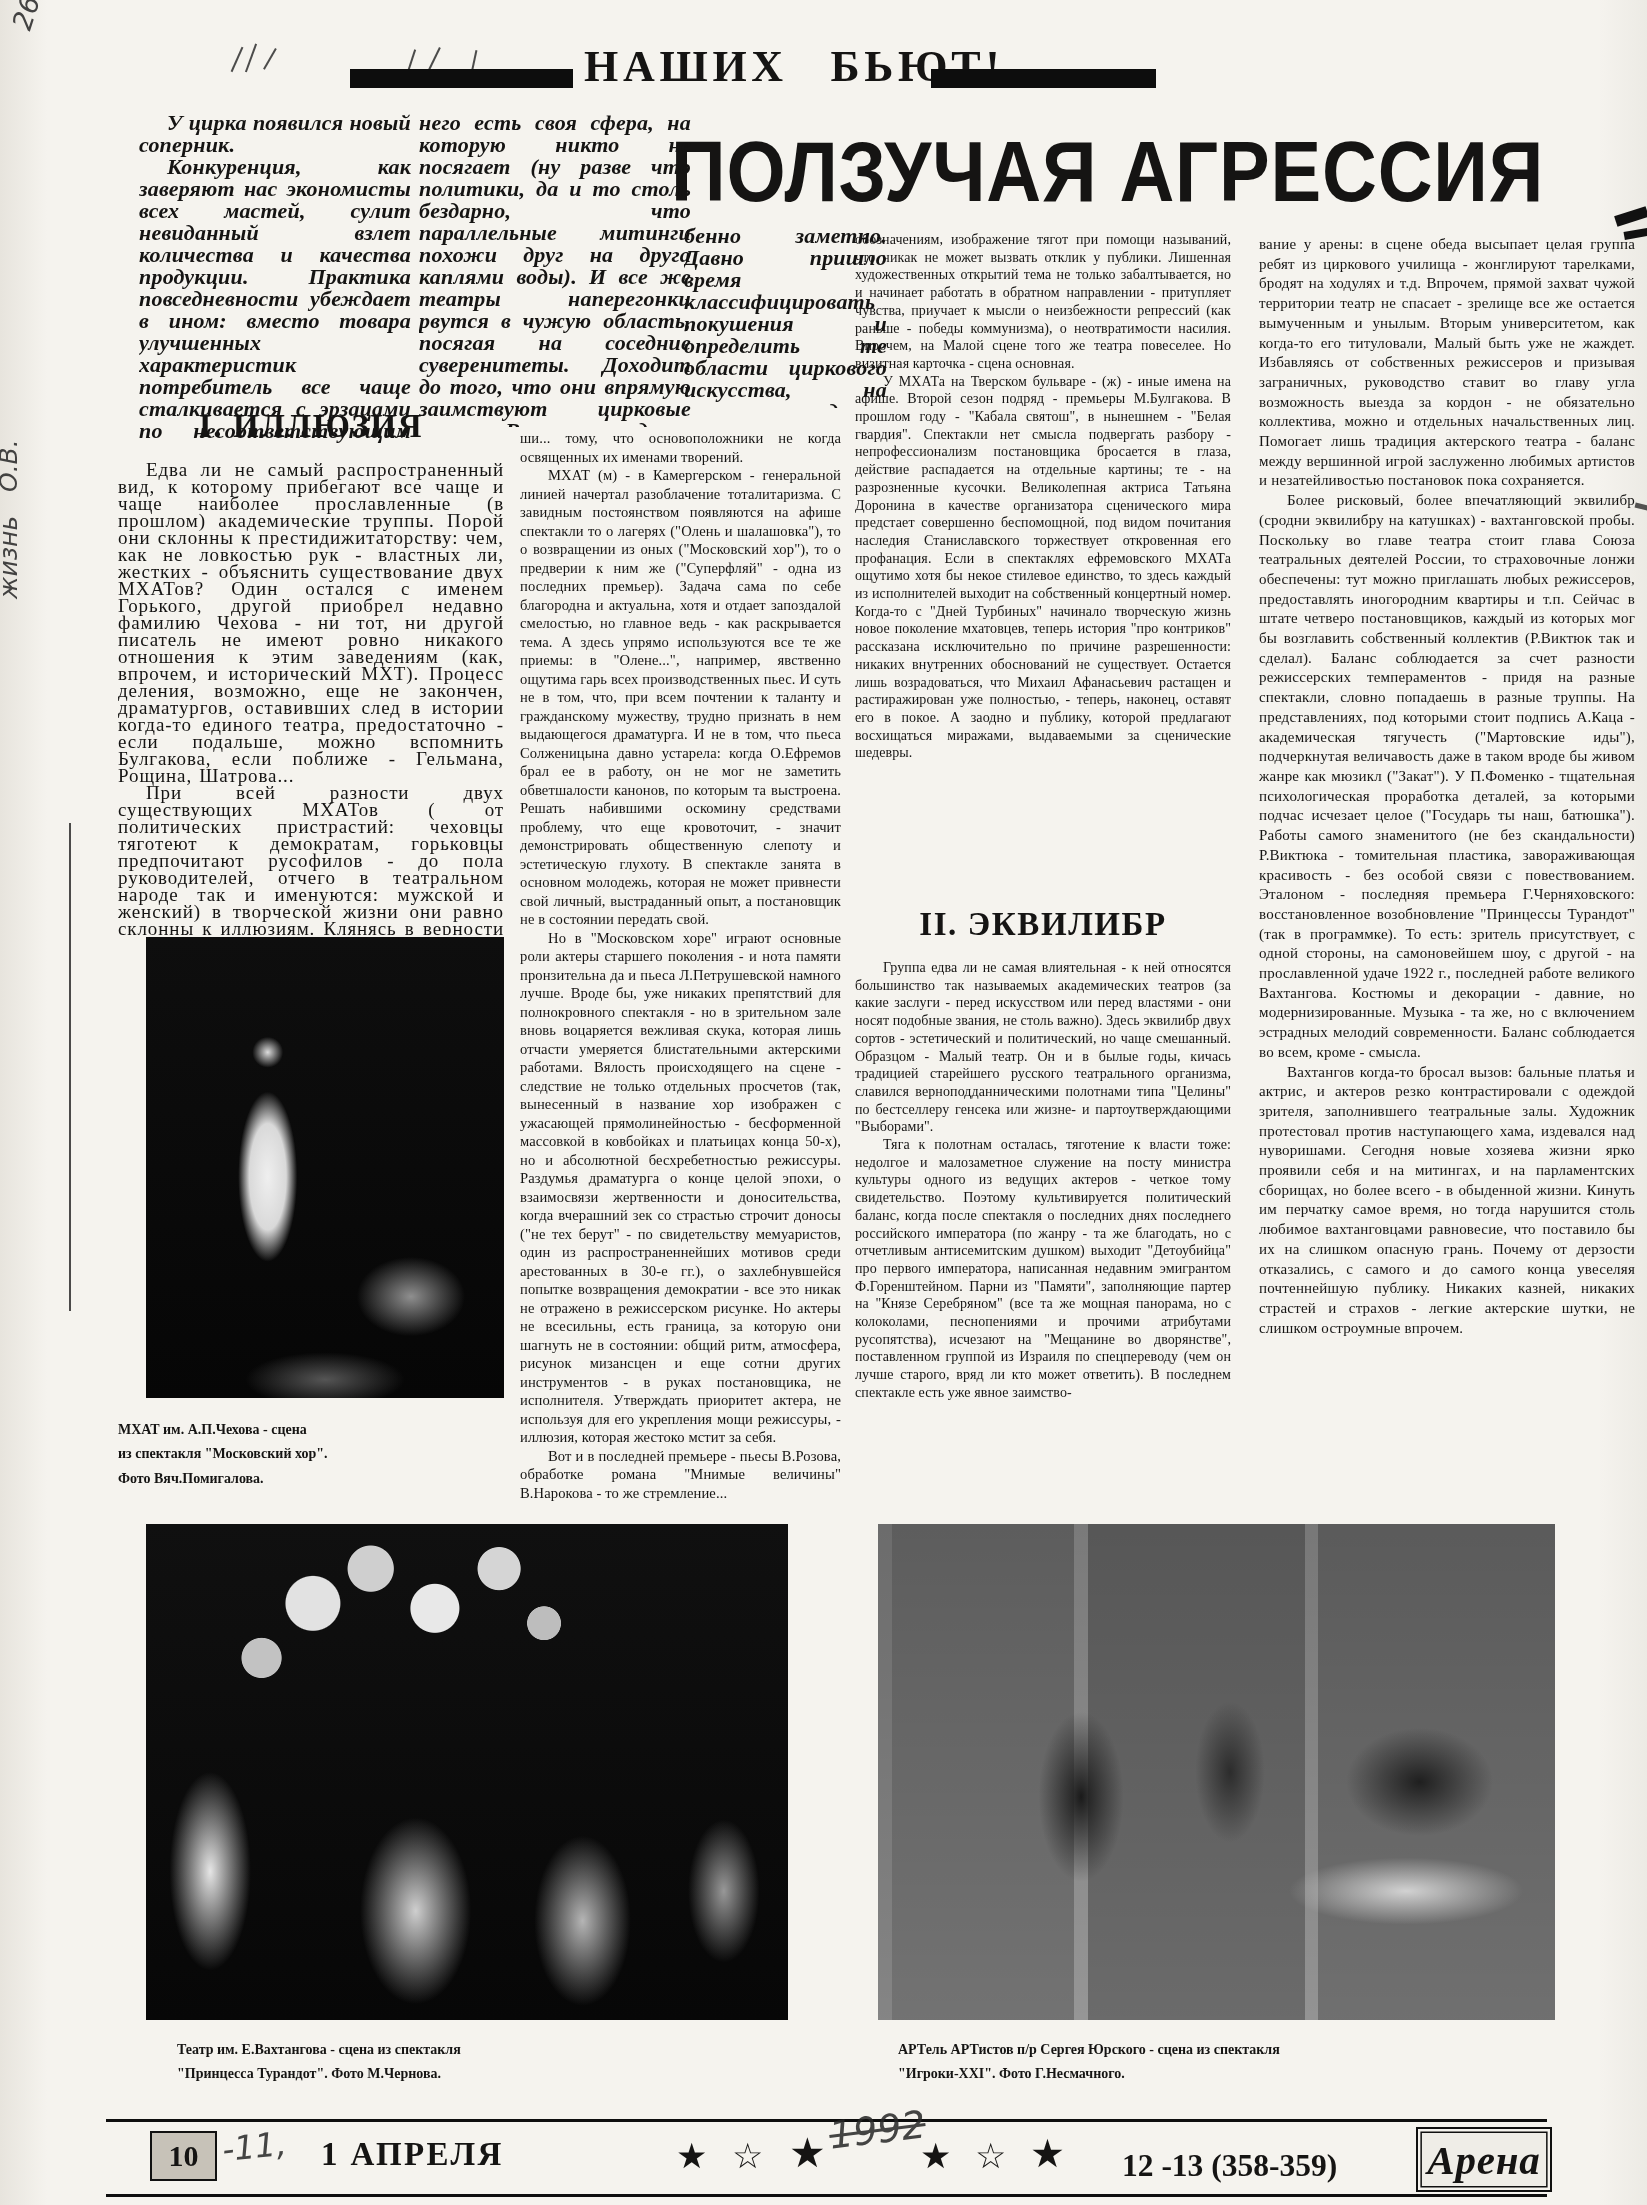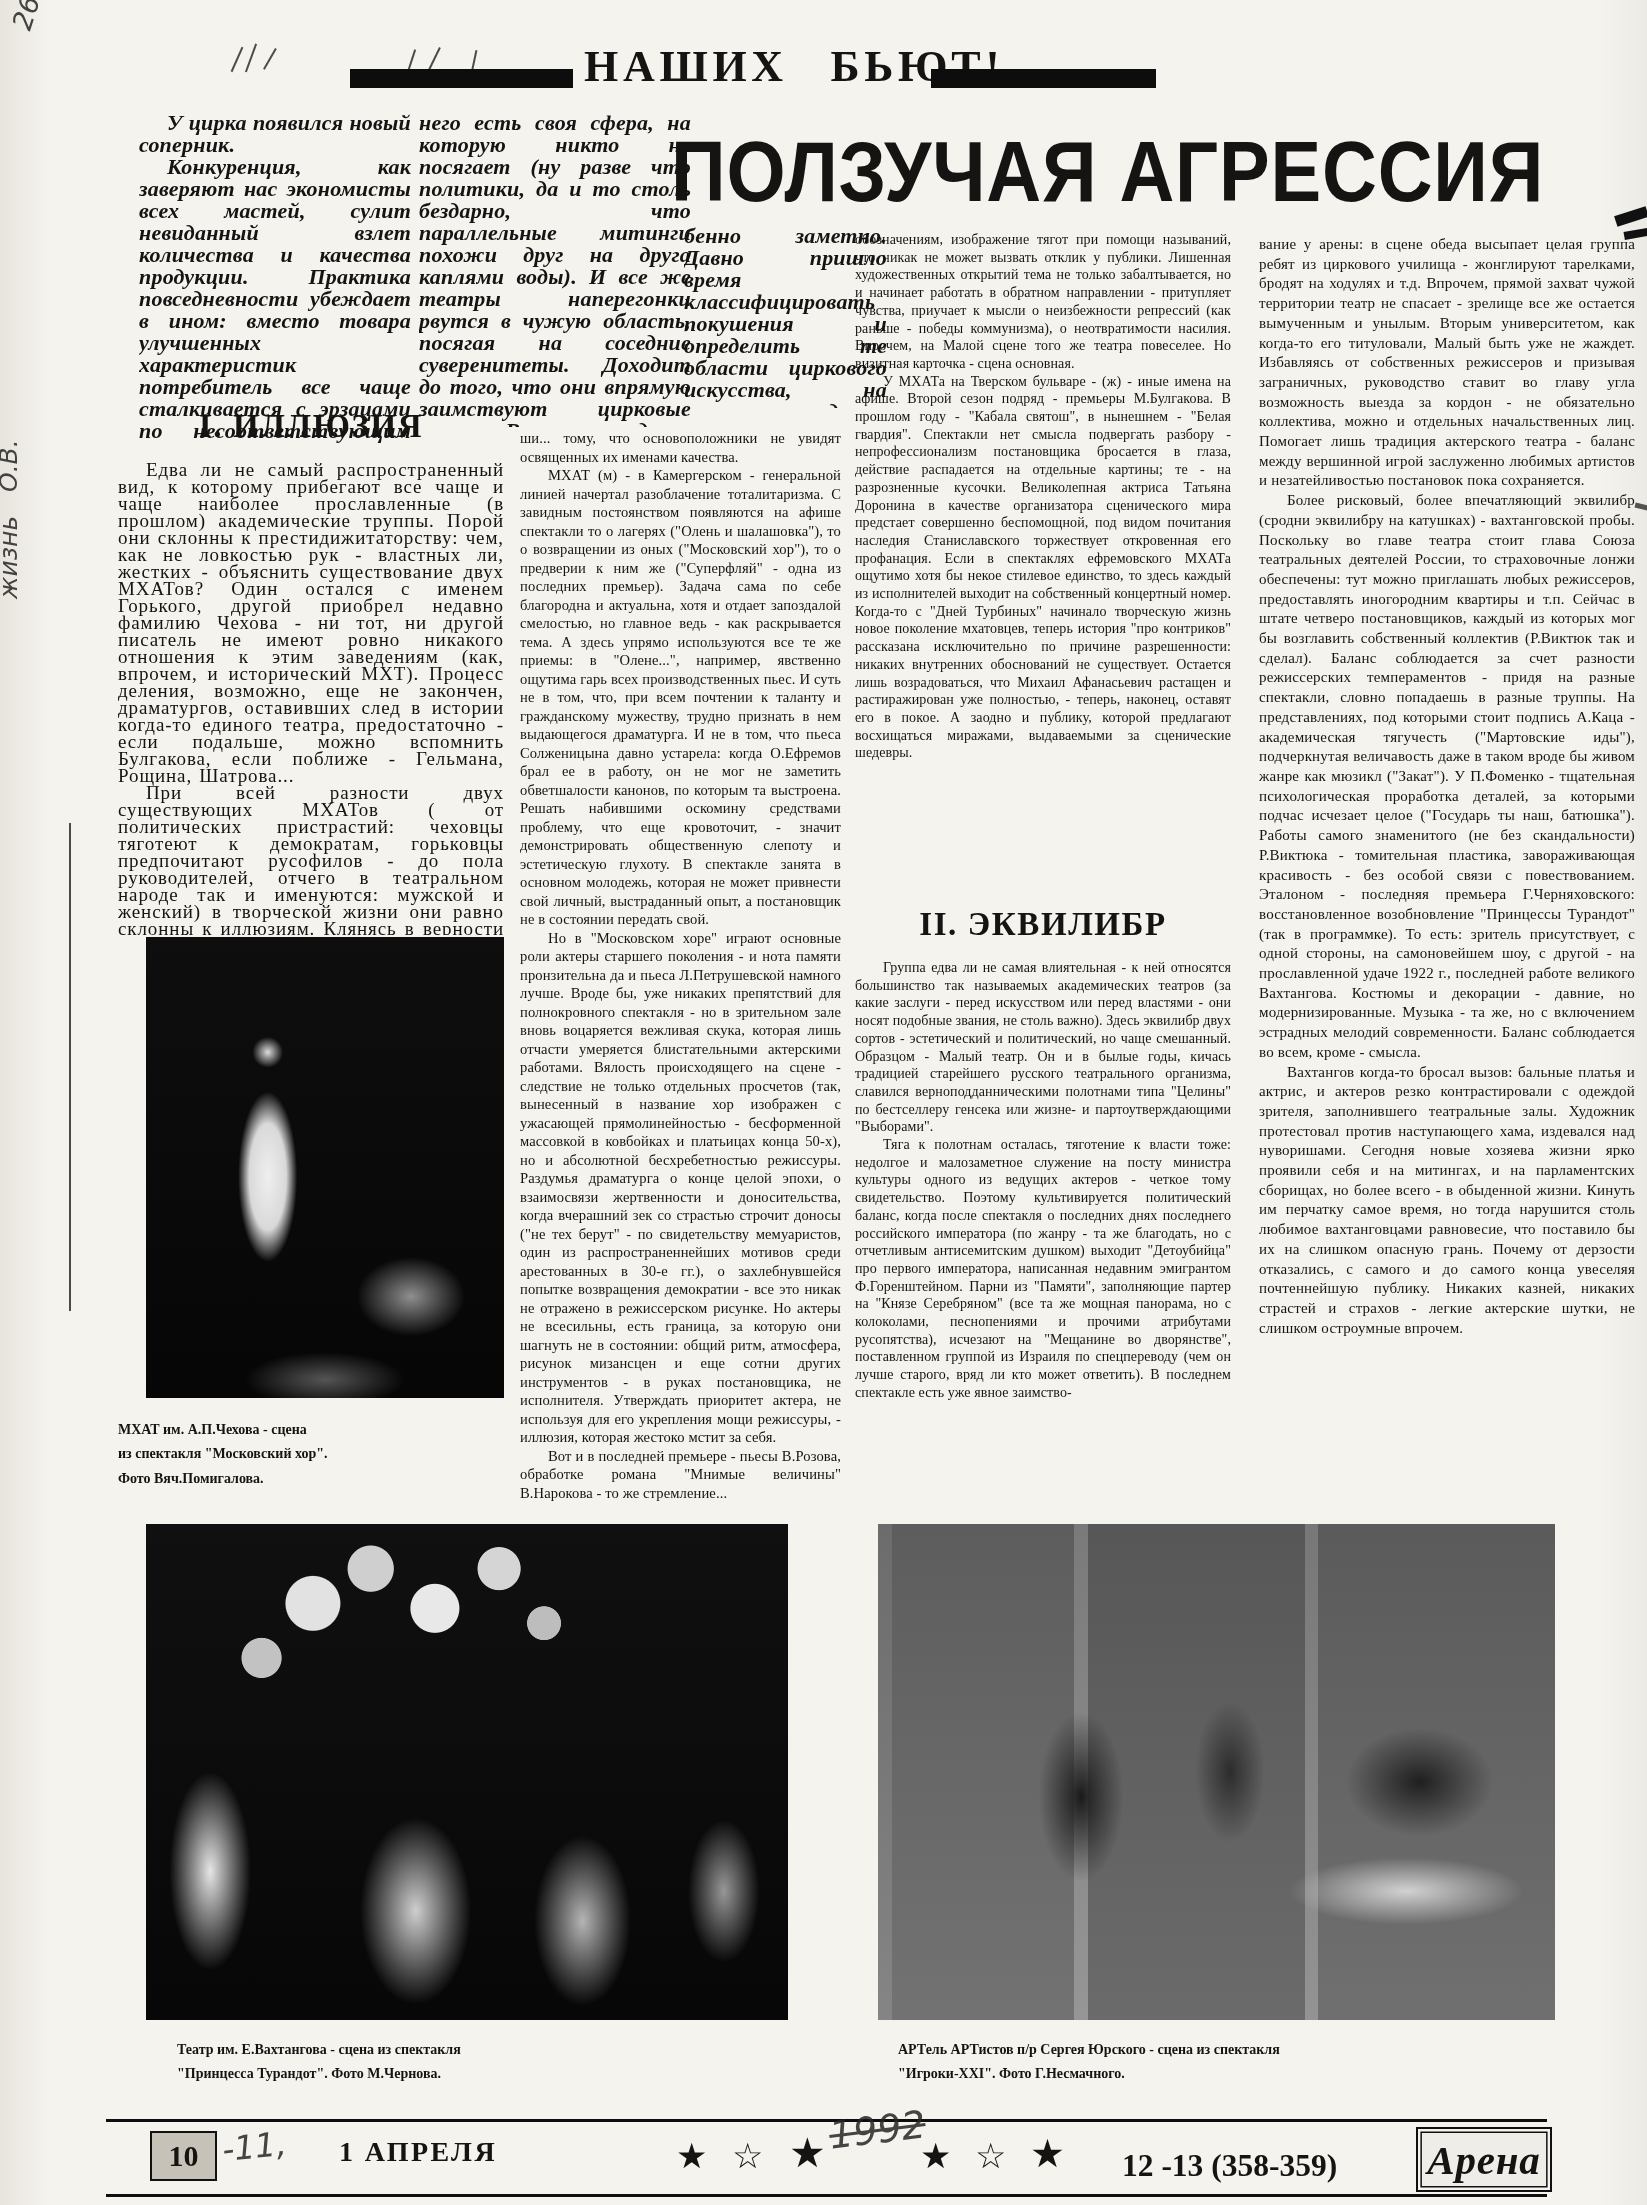--- a/index.html
+++ b/index.html
@@ -100,21 +100,21 @@
          radial-gradient(ellipse 102px 35px at 50% 96%, #555555 0%, rgba(0,0,0,0) 78%),
          linear-gradient(#0e0e0e,#060606);"></div>
 
   <div class="caption" style="left:118px;top:1418px;width:394px;">
     <div>МХАТ им. А.П.Чехова - сцена</div>
     <div>из спектакля "Московский хор".</div>
     <div>Фото Вяч.Помигалова.</div>
   </div>
 
   <div class="col colB" style="left:520px;top:429px;width:321px;height:1088px;">
-    <p class="noind">ши... тому, что основоположники не увидят освященных их именами качества.</p>
+    <p class="noind">ши... тому, что основоположники не когда освященных их именами творений.</p>
     <p>МХАТ (м) - в Камергерском - генеральной линией начертал разоблачение тоталитаризма. С завидным постоянством появляются на афише спектакли то о лагерях ("Олень и шалашовка"), то о возвращении из оных ("Московский хор"), то о предверии к ним же ("Суперфляй" - одна из последних премьер). Задача сама по себе благородна и актуальна, хотя и отдает запоздалой смелостью, но главное ведь - как раскрывается тема. А здесь упрямо используются все те же приемы: в "Олене...", например, явственно ощутима гарь всех производственных пьес. И суть не в том, что, при всем почтении к таланту и гражданскому мужеству, трудно признать в нем выдающегося драматурга. И не в том, что пьеса Солженицына давно устарела: когда О.Ефремов брал ее в работу, он не мог не заметить обветшалости канонов, по которым та выстроена. Решать набившими оскомину средствами проблему, что еще кровоточит, - значит демонстрировать общественную слепоту и эстетическую глухоту. В спектакле занята в основном молодежь, которая не может привнести свой личный, выстраданный опыт, а постановщик не в состоянии передать свой.</p>
     <p>Но в "Московском хоре" играют основные роли актеры старшего поколения - и нота памяти пронзительна да и пьеса Л.Петрушевской намного лучше. Вроде бы, уже никаких препятствий для полнокровного спектакля - но в зрительном зале вновь воцаряется вежливая скука, которая лишь отчасти умеряется блистательными актерскими работами. Вялость происходящего на сцене - следствие не только отдельных просчетов (так, вынесенный в название хор изображен с ужасающей прямолинейностью - бесформенной массовкой в ковбойках и платьицах конца 50-х), но и абсолютной бесхребетностью режиссуры. Раздумья драматурга о конце целой эпохи, о взаимосвязи жертвенности и доносительства, когда вчерашний зек со страстью строчит доносы ("не тех берут" - по свидетельству мемуаристов, один из распространеннейших мотивов среди арестованных в 30-е гг.), о захлебнувшейся попытке возвращения демократии - все это никак не отражено в режиссерском рисунке. Но актеры не всесильны, есть граница, за которую они шагнуть не в состоянии: общий ритм, атмосфера, рисунок мизансцен и еще сотни других инструментов - в руках постановщика, не исполнителя. Утверждать приоритет актера, не используя для его укрепления мощи режиссуры, - иллюзия, которая жестоко мстит за себя.</p>
     <p>Вот и в последней премьере - пьесы В.Розова, обработке романа "Мнимые величины" В.Нарокова - то же стремление...</p>
   </div>
 
   <div class="col colC" style="left:855px;top:231px;width:376px;height:671px;">
     <p class="noind">обозначениям, изображение тягот при помощи называний, что никак не может вызвать отклик у публики. Лишенная художественных открытий тема не только забалтывается, но и начинает работать в обратном направлении - притупляет чувства, приучает к мысли о неизбежности репрессий (как раньше - победы коммунизма), о неотвратимости насилия. Впрочем, на Малой сцене того же театра повеселее. Но визитная карточка - сцена основная.</p>
     <p>У МХАТа на Тверском бульваре - (ж) - иные имена на афише. Второй сезон подряд - премьеры М.Булгакова. В прошлом году - "Кабала святош", в нынешнем - "Белая гвардия". Спектакли нет смысла подвергать разбору - непрофессионализм постановщика бросается в глаза, действие распадается на отдельные картины; те - на разрозненные кусочки. Великолепная актриса Татьяна Доронина в качестве организатора сценического мира предстает совершенно беспомощной, под видом почитания наследия Станиславского торжествует откровенная его профанация. Если в спектаклях ефремовского МХАТа ощутимо хотя бы некое стилевое единство, то здесь каждый из исполнителей выходит на собственный концертный номер. Когда-то с "Дней Турбиных" начинало творческую жизнь новое поколение мхатовцев, теперь история "про контриков" рассказана исключительно по причине разрешенности: никаких внутренних обоснований не существует. Остается лишь возрадоваться, что Михаил Афанасьевич растащен и растиражирован уже полностью, - теперь, наконец, оставят его в покое. А заодно и публику, которой предлагают восхищаться миражами, выдаваемыми за сценические шедевры.</p>
   </div>
 
@@ -164,21 +164,21 @@
   </div>
 
   <div class="rule" style="left:106px;top:2119px;width:1441px;height:3.2px;"></div>
   <div class="rule" style="left:106px;top:2194px;width:1441px;height:3.2px;"></div>
 
   <div class="pagenum-box">
     <span>10</span>
   </div>
   <div class="hand" style="left:222px;top:2127px;font-size:33px;transform:rotate(-6deg);">-11,</div>
 
-  <div class="footer-item" style="left:339px;top:2136px;font-size:28px;letter-spacing:2.4px;">1 АПРЕЛЯ</div>
+  <div class="footer-item" style="left:321px;top:2136px;font-size:33px;letter-spacing:2.4px;">1 АПРЕЛЯ</div>
 
   <div class="star" style="left:676px;top:2139px;">★</div>
   <div class="star" style="left:732px;top:2139px;">☆</div>
   <div class="star" style="left:789px;top:2136px;font-size:41px;">★</div>
   <div class="star" style="left:920px;top:2139px;">★</div>
   <div class="star" style="left:975px;top:2139px;">☆</div>
   <div class="star" style="left:1030px;top:2136px;font-size:39px;">★</div>
 
   <div class="hand" style="left:829px;top:2108px;font-size:38px;transform:rotate(-7deg);text-decoration:line-through;">1992</div>
 

